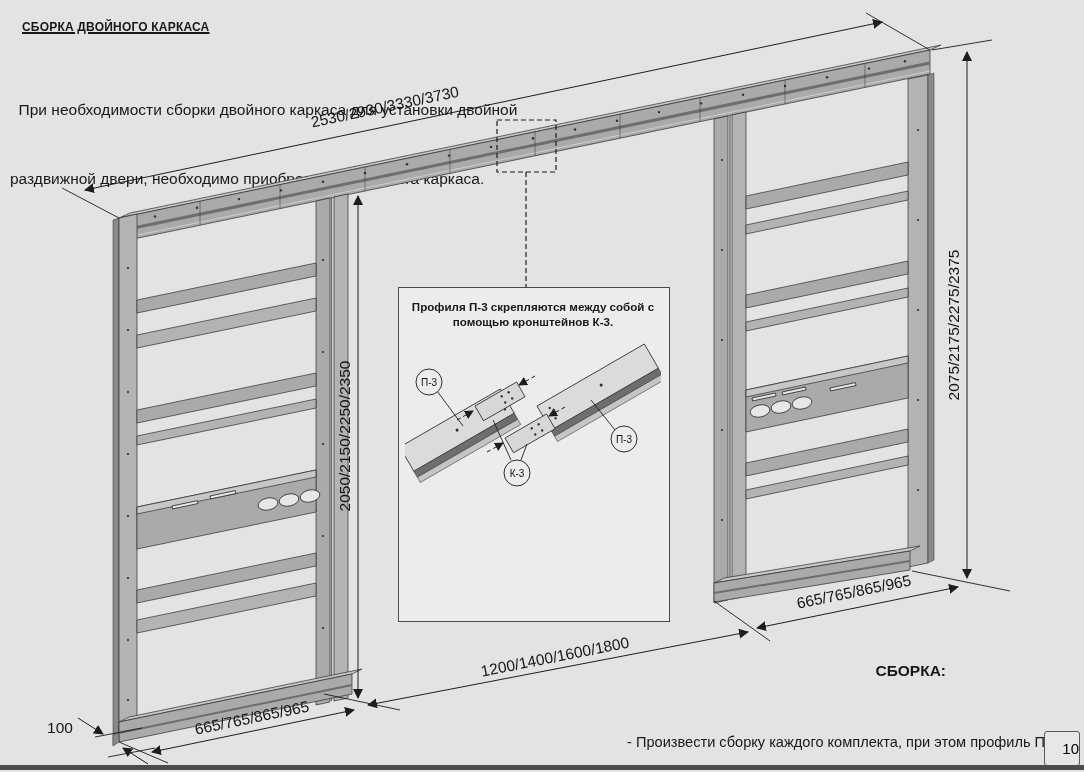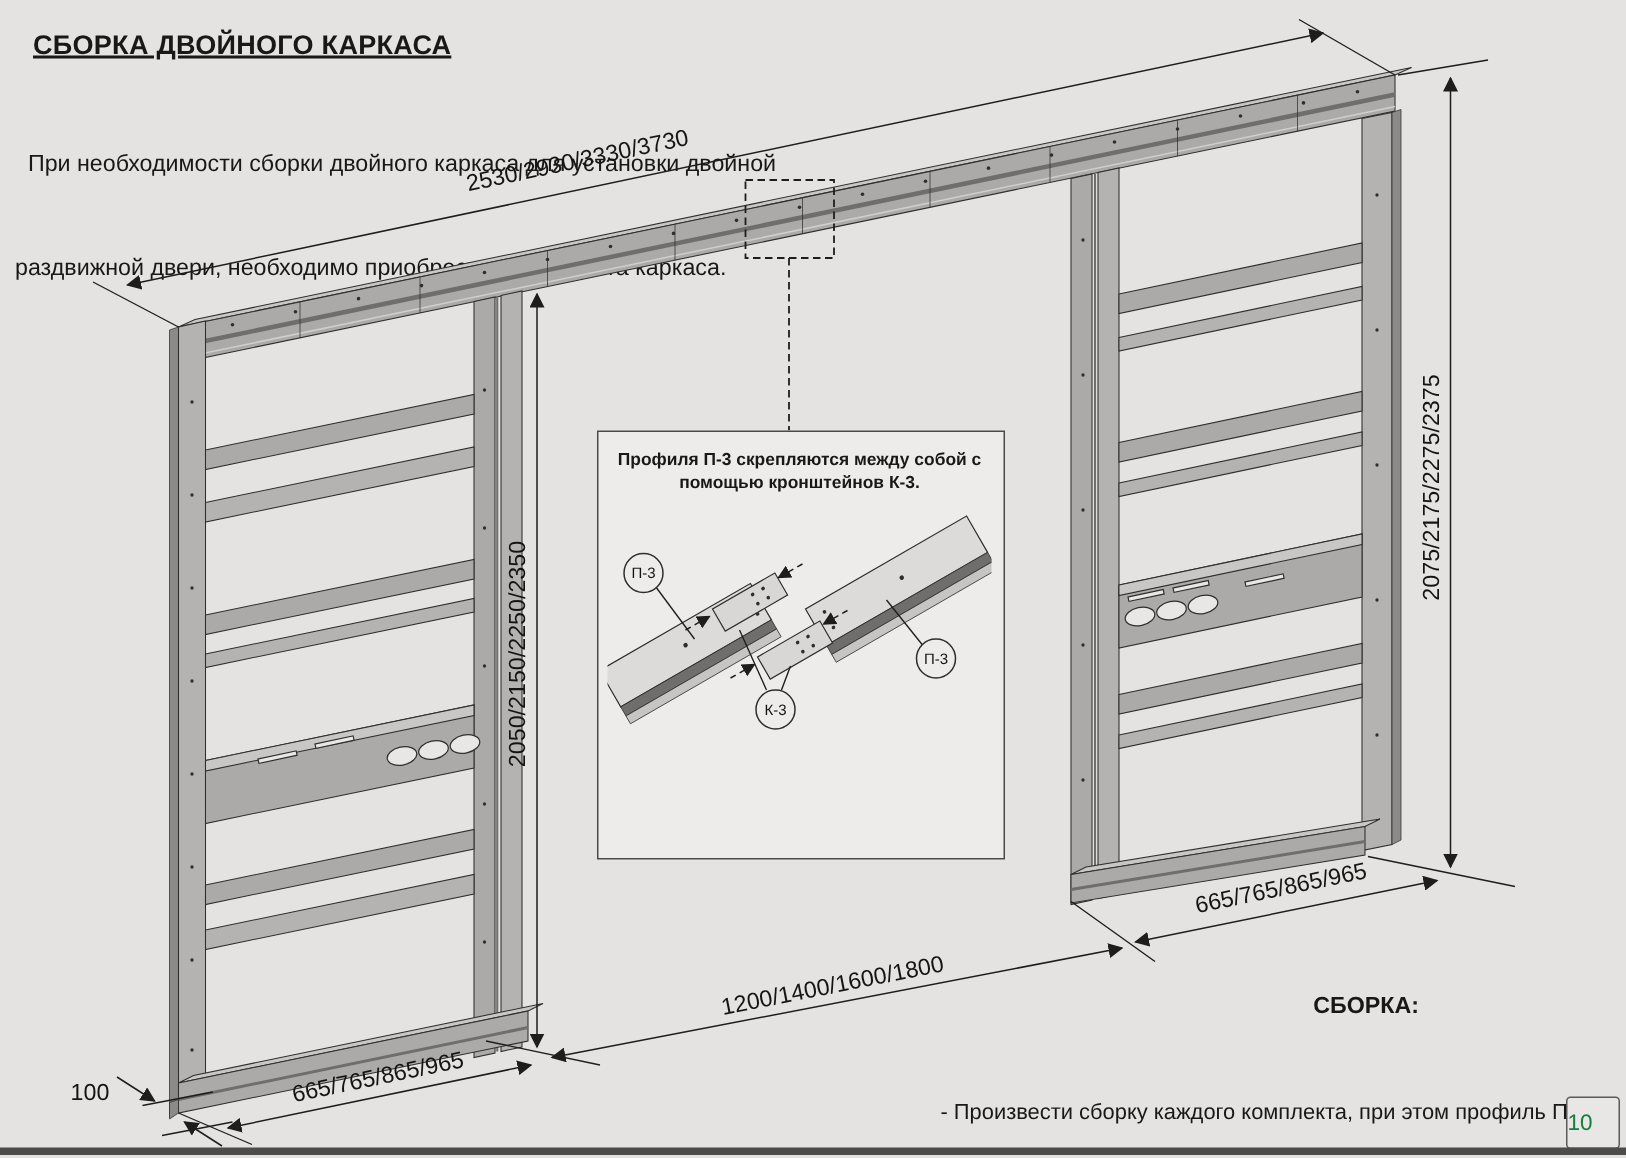--- a/index.html
+++ b/index.html
@@ -1,36 +1,36 @@
 <!DOCTYPE html>
 <html><head>
 <meta charset="utf-8">
 <style>
   html,body{margin:0;padding:0;}
   body{width:1084px;height:772px;background:#e4e3e1;position:relative;overflow:hidden;
        font-family:"Liberation Sans",sans-serif;color:#181818;}
   .abs{position:absolute;}
-  #title{left:22px;top:20px;font-size:18px;font-weight:bold;
+  #title{left:22px;top:20px;font-size:12px;font-weight:bold;
          text-decoration:underline;text-decoration-thickness:2px;letter-spacing:.2px;}
   #intro{left:10px;top:52px;font-size:15.5px;line-height:23px;white-space:pre;}
   #drawing{left:0;top:0;width:1084px;height:772px;z-index:1;}
   
-  #callout{left:398px;top:287px;width:272px;height:286px;background:#edecea;
+  #callout{left:398px;top:287px;width:272px;height:335px;background:#edecea;
            border:1.6px solid #4a4a48;box-sizing:border-box;padding:11px 8px 0 6px;z-index:2;}
   #callout p{margin:0 0 10px 0;text-align:center;}
   .co-bold{font-size:11.6px;font-weight:bold;line-height:1.32;}
   .co-under{font-size:11.6px;font-weight:bold;text-decoration:underline;line-height:1.32;}
   .co-body{font-size:11.2px;line-height:1.3;}
   
   #asm-head{left:756px;top:662px;width:190px;text-align:right;font-size:15.5px;font-weight:bold;}
   #asm-body{left:627px;top:684px;width:440px;font-size:14.6px;line-height:23.5px;white-space:pre;}
   
   #pagenum{left:1044px;top:731px;width:34px;height:33px;border:1.6px solid #5a5a58;
-           border-radius:3px;background:#e8e7e5;display:flex;align-items:center;justify-content:flex-start;
-           font-size:15px;color:#15803d;z-index:2;}
+           border-radius:3px;background:#e8e7e5;display:flex;align-items:center;justify-content:flex-end;
+           font-size:15px;color:#000000;z-index:2;}
   #bottombar{left:0;top:765px;width:1084px;height:5px;background:#4c4c4a;z-index:3;}
   
   .mt{fill:#c8c7c5;stroke:#2e2e2c;stroke-width:.7;}
   .mf{fill:#abaaa8;stroke:#2e2e2c;stroke-width:.7;}
   .mf2{fill:#b4b3b1;stroke:#2e2e2c;stroke-width:.7;}
   .md{fill:#8b8a88;stroke:#2e2e2c;stroke-width:.5;}
   .ln{stroke:#2e2e2c;stroke-width:.7;fill:none;}
   .dim{stroke:#1d1d1b;stroke-width:1;fill:none;}
   .ext{stroke:#1d1d1b;stroke-width:.9;fill:none;}
   .dash{stroke:#1d1d1b;stroke-width:1.2;fill:none;stroke-dasharray:5 3;}

